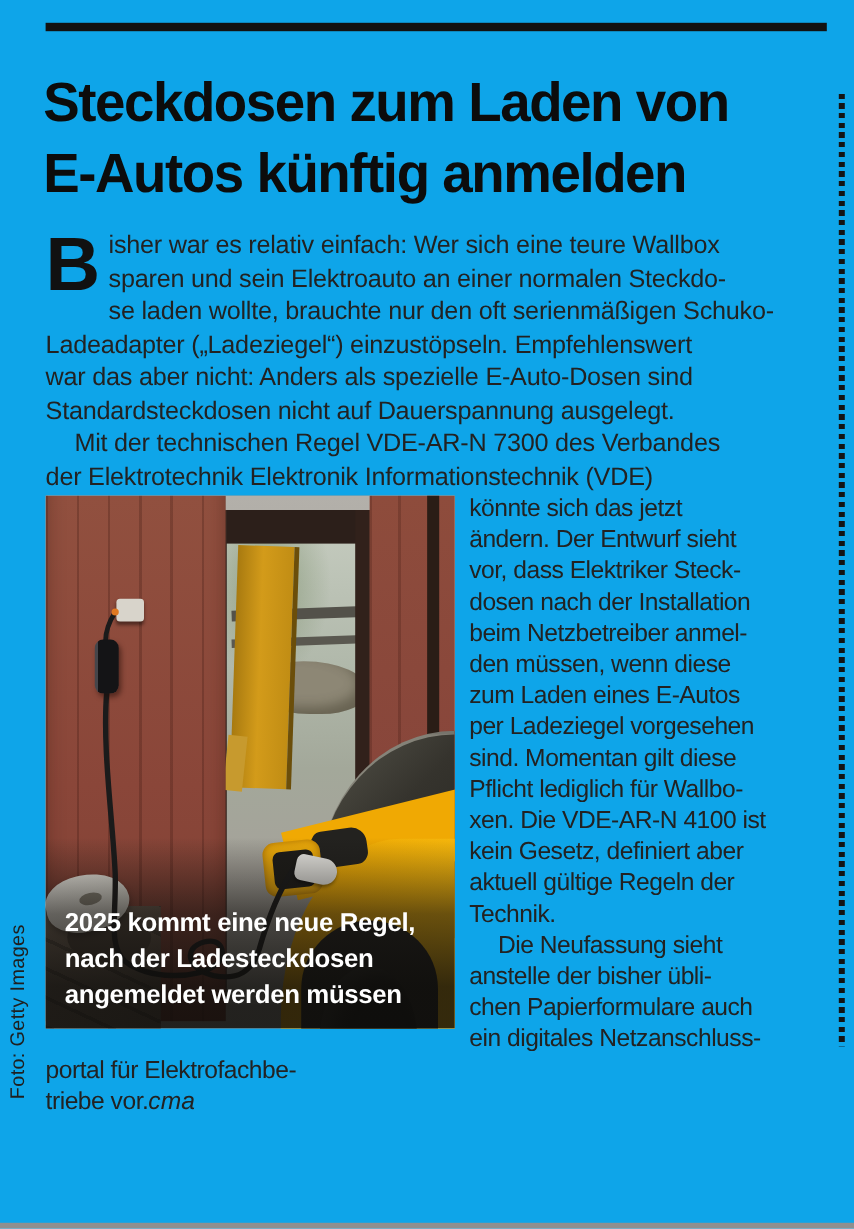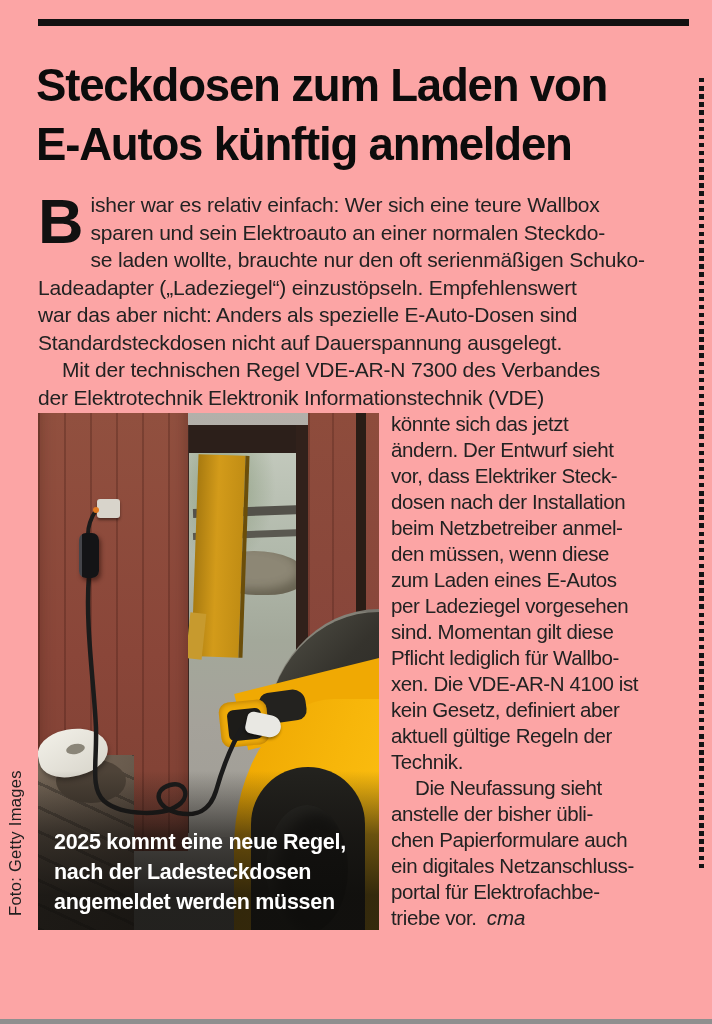--- a/index.html
+++ b/index.html
@@ -1,36 +1,36 @@
 <!DOCTYPE html>
 <html lang="de"><head>
 <meta charset="utf-8">
 <style>
   html,body{margin:0;padding:0;background:#ffffff;}
-  .page{position:relative;width:712px;height:1024px;background:#fca5a5;overflow:hidden;
+  .page{position:relative;width:712px;height:1024px;background:#0ea5e9;overflow:hidden;
         font-family:"Liberation Sans","DejaVu Sans",sans-serif;color:#1c1c1c;}
 
   .top-rule{position:absolute;left:38px;top:19px;width:651px;height:7px;background:#121212;}
 
   .headline{position:absolute;left:36px;top:56px;width:648px;margin:0;
             font-size:46px;line-height:59px;font-weight:bold;letter-spacing:-1.2px;
             color:#0c0c0c;white-space:pre-line;transform:scaleX(.99);transform-origin:left top;}
 
   .article{position:absolute;left:38px;top:191px;width:640px;
            font-size:21px;line-height:27.5px;letter-spacing:-.2px;color:#222;}
   .article p{margin:0;white-space:pre-line;}
   .dropcap{float:left;font-size:63px;line-height:52px;font-weight:bold;color:#111;
            padding:4px 7px 0 0;letter-spacing:0;}
   .p2intro{text-indent:24px;}
   .colnarrow{font-size:20.5px;line-height:26px;letter-spacing:-.4px;}
   .p3{text-indent:24px;}
-  .author{font-style:italic;margin-left:10px;letter-spacing:0;}
+  .author{font-style:italic;letter-spacing:0;}
 
   
-  .photo{float:left;width:341px;height:517px;margin:2px 12px 0 0;position:relative;
+  .photo{float:left;width:341px;height:444px;margin:2px 12px 0 0;position:relative;
          overflow:hidden;background:#9b9893;}
   .photo *{position:absolute;}
   .ph-gravel{inset:0;background:linear-gradient(180deg,#b3b0aa 0%,#a5a29b 40%,#96938d 72%,#8e8b85 100%);}
   .ph-scene{left:148px;top:14px;width:112px;height:410px;
             background:linear-gradient(180deg,#c6ccc0 0%,#b0b8aa 32%,#a3a89a 52%,#a5a29a 72%,#a09d96 100%);}
   .ph-green{left:148px;top:16px;width:90px;height:140px;
             background:radial-gradient(ellipse at 40% 40%,rgba(104,128,84,.55),rgba(104,128,84,0) 70%);}
   .ph-rail1{left:155px;top:94px;width:110px;height:9px;background:#53514a;transform:rotate(-2deg);}
   .ph-rail2{left:155px;top:118px;width:110px;height:7px;background:#5a5850;transform:rotate(-2deg);}
   .ph-stones{left:172px;top:138px;width:96px;height:44px;background:#8d8775;border-radius:45% 55% 40% 50%;

